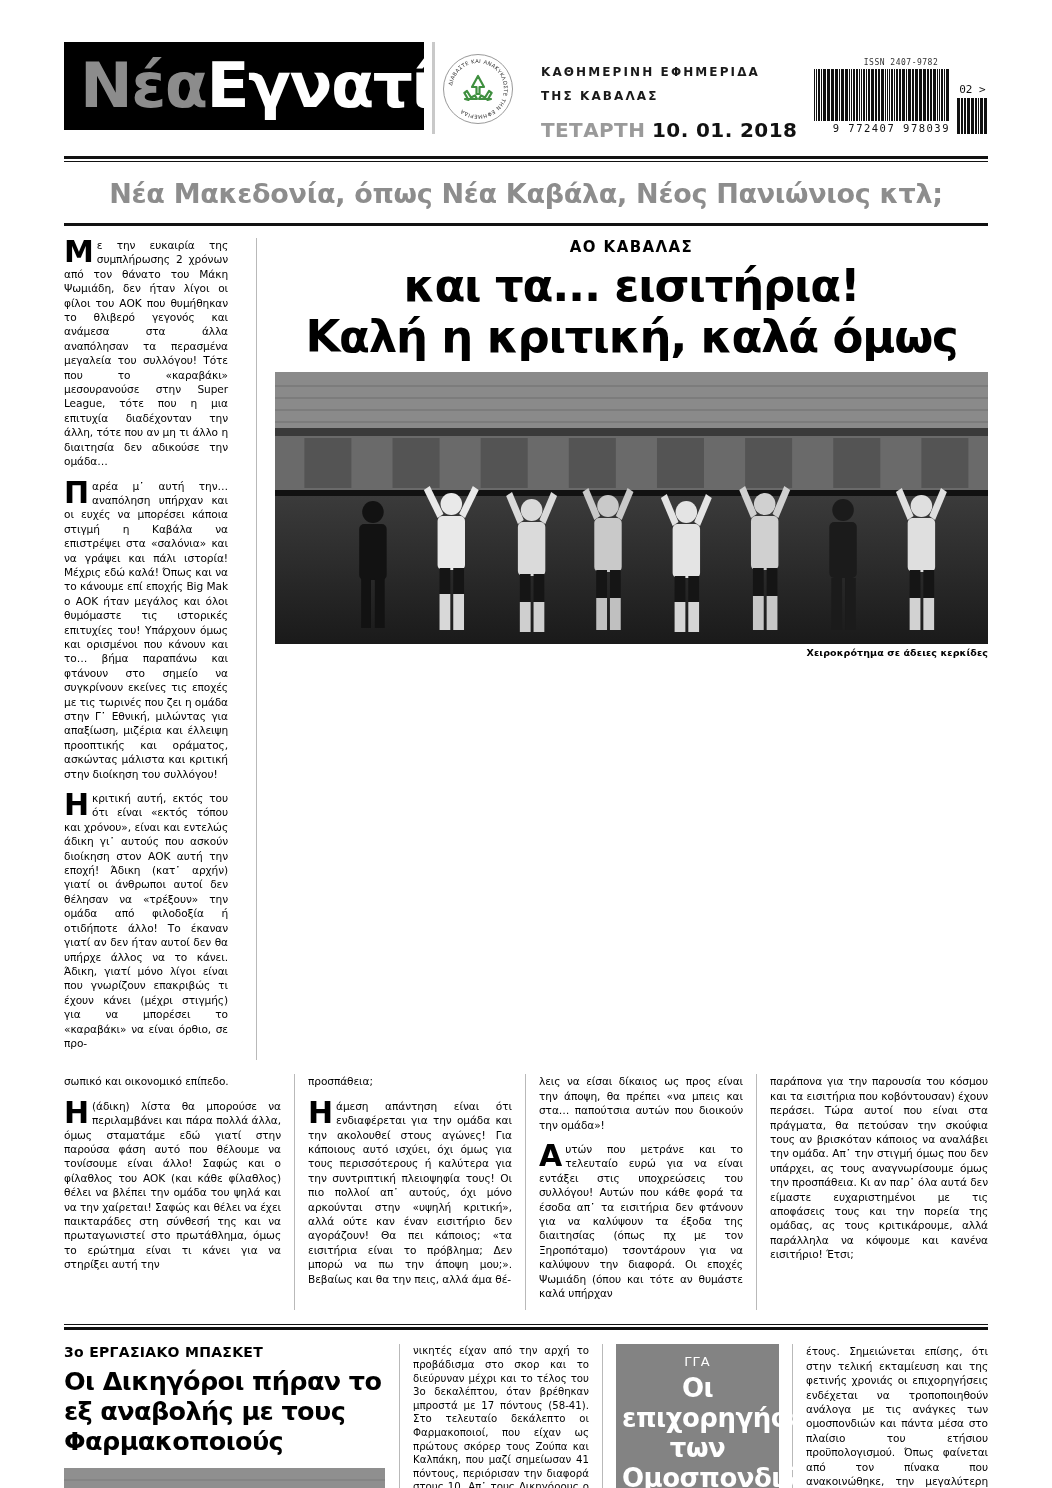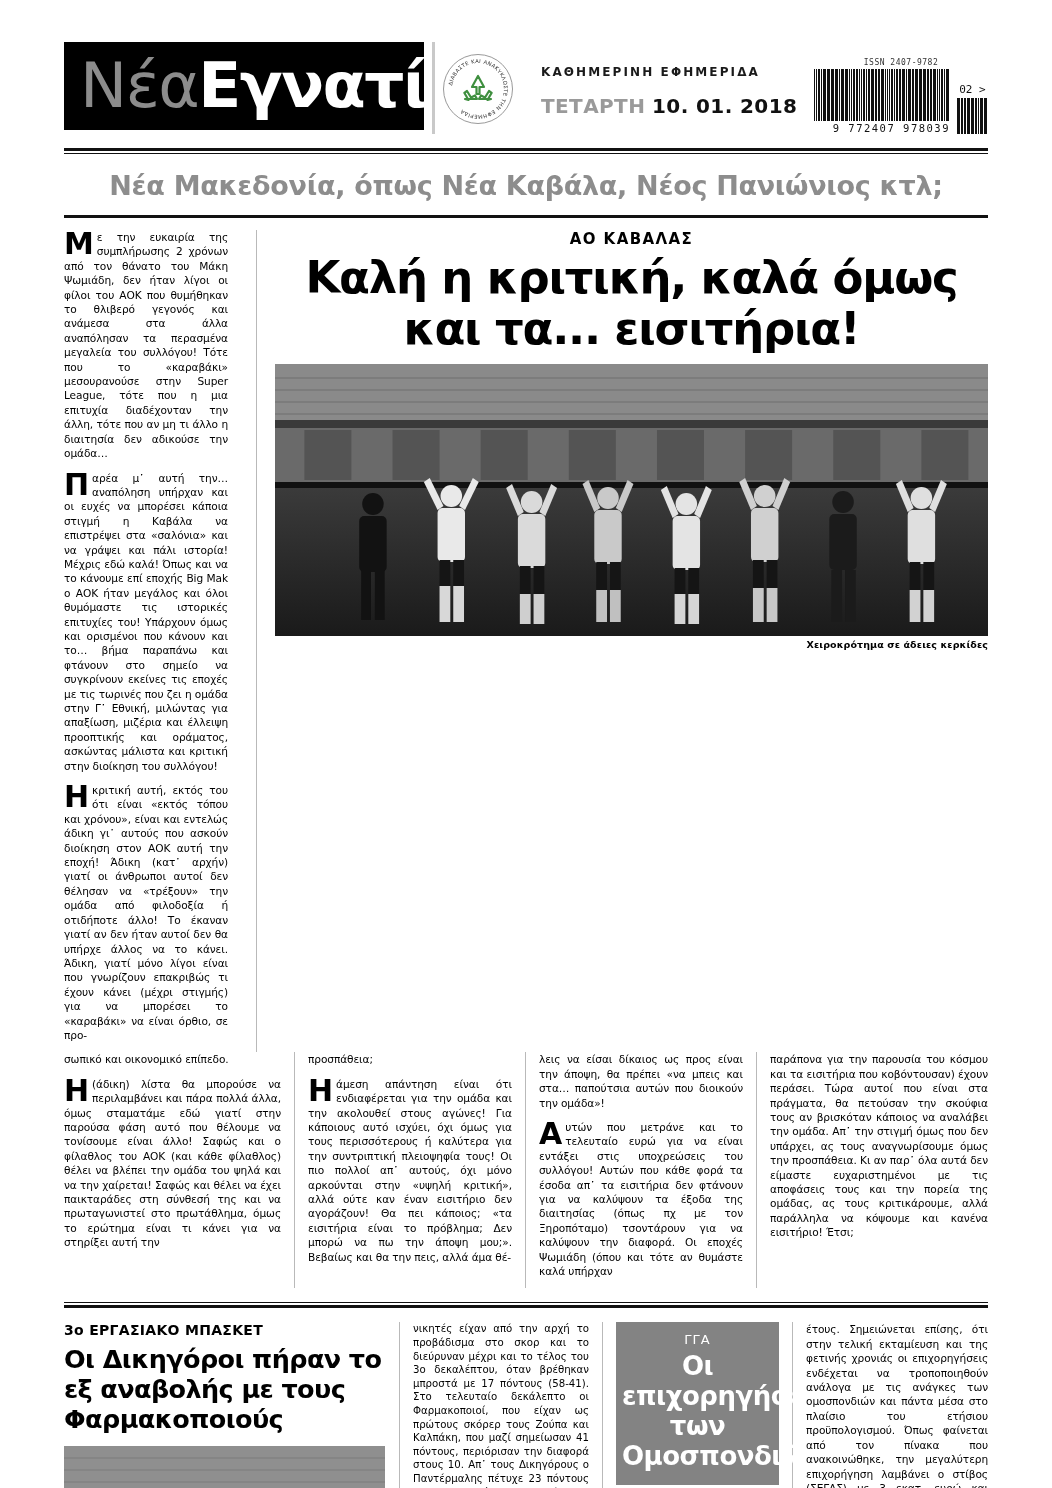--- a/index.html
+++ b/index.html
@@ -12,21 +12,21 @@
   .page{width:1052px;height:1488px;position:relative;background:#fff;box-sizing:border-box;padding:0 64px;}
 
   
   .masthead{display:flex;align-items:flex-start;padding-top:42px;}
   .logo-box{
     background:#000;width:360px;height:88px;position:relative;
     display:flex;align-items:center;justify-content:flex-start;
     padding-left:16px;box-sizing:border-box;overflow:hidden;
   }
   .logo-text{font-size:63px;line-height:62px;font-weight:400;letter-spacing:-1.5px;white-space:nowrap;}
-  .logo-nea{color:#8c8c8c;font-weight:400;text-align:right;}
+  .logo-nea{color:#8c8c8c;font-weight:700;text-align:right;}
   .logo-egn{color:#fff;font-weight:bold;}
   .logo-divider{width:3px;background:#c9c9c9;height:92px;margin:0 0 0 8px;}
 
   .recycle-wrap{width:86px;display:flex;align-items:center;justify-content:center;padding-top:12px;}
   .recycle{width:68px;height:68px;border-radius:50%;border:1px solid #9a9a9a;position:relative;display:flex;align-items:center;justify-content:center;}
   .recycle svg{display:block;}
   .recycle .ring-text{position:absolute;top:0;left:0;width:68px;height:68px;}
 
   .head-right{flex:1;padding-left:20px;padding-top:14px;display:flex;justify-content:space-between;}
   .head-titles{padding-top:4px;}
@@ -71,21 +71,21 @@
   .caption{font-size:9.5px;font-weight:bold;text-align:right;margin-top:3px;letter-spacing:.1px;}
 
   
   .body-txt{font-size:10.6px;line-height:14.4px;text-align:justify;letter-spacing:-.1px;}
   .body-txt p{margin:0 0 10px;}
   .dropcap::first-letter{
     float:left;font-size:30px;line-height:24px;font-weight:bold;
     padding:2px 3px 0 0;
   }
 
-  .cols-4{display:flex;}
+  .cols-4{display:flex;margin-top:14px;}
   .cols-4 > div{box-sizing:border-box;width:25%;padding-right:13px;border-right:1px solid #b9b9b9;padding-left:13px;}
   .cols-4 > div:first-child{padding-left:0;}
   .cols-4 > div:last-child{border-right:none;padding-right:0;}
 
   .rule-sec{border-top:1px solid #111;margin-top:14px;}
   .rule-sec2{border-top:3px solid #111;margin-top:2px;}
 
   
   .lower{display:flex;margin-top:14px;}
   .lw-col{box-sizing:border-box;}
@@ -133,20 +133,21 @@
             <path d="M5 27 L17 27 L15 23.5 L11 25.5 L7 19 L4.3 20.8 L8.5 28 Z"></path>
             <path d="M31 27 L19 27 L21 23.5 L25 25.5 L29 19 L31.7 20.8 L27.5 28 Z"></path>
           </g>
         </svg>
       </div>
     </div>
 
     <div class="head-right">
       <div class="head-titles">
         <div class="kath">ΚΑΘΗΜΕΡΙΝΗ ΕΦΗΜΕΡΙΔΑ</div>
+        <div class="kath">ΤΗΣ ΚΑΒΑΛΑΣ</div>
         <div class="date-line">
           <span class="date-day">ΤΕΤΑΡΤΗ</span>
           <span class="date-num">10. 01. 2018</span>
         </div>
       </div>
 
       <div class="barcode-area">
         <div class="issn">ISSN 2407-9782</div>
         <div class="bc-row">
           <div>
@@ -229,22 +230,22 @@
 
     <div class="col col-1 body-txt">
       <p class="dropcap">Με την ευκαιρία της συμπλήρωσης 2 χρόνων από τον θάνατο του Μάκη Ψωμιάδη, δεν ήταν λίγοι οι φίλοι του ΑΟΚ που θυμήθηκαν το θλιβερό γεγονός και ανάμεσα στα άλλα αναπόλησαν τα περασμένα μεγαλεία του συλλόγου! Τότε που το «καραβάκι» μεσουρανούσε στην Super League, τότε που η μια επιτυχία διαδέχονταν την άλλη, τότε που αν μη τι άλλο η διαιτησία δεν αδικούσε την ομάδα…</p>
       <p class="dropcap">Παρέα μ᾽ αυτή την… αναπόληση υπήρχαν και οι ευχές να μπορέσει κάποια στιγμή η Καβάλα να επιστρέψει στα «σαλόνια» και να γράψει και πάλι ιστορία! Μέχρις εδώ καλά! Όπως και να το κάνουμε επί εποχής Big Mak ο ΑΟΚ ήταν μεγάλος και όλοι θυμόμαστε τις ιστορικές επιτυχίες του! Υπάρχουν όμως και ορισμένοι που κάνουν και το… βήμα παραπάνω και φτάνουν στο σημείο να συγκρίνουν εκείνες τις εποχές με τις τωρινές που ζει η ομάδα στην Γ᾽ Εθνική, μιλώντας για απαξίωση, μιζέρια και έλλειψη προοπτικής και οράματος, ασκώντας μάλιστα και κριτική στην διοίκηση του συλλόγου!</p>
       <p class="dropcap">Η κριτική αυτή, εκτός του ότι είναι «εκτός τόπου και χρόνου», είναι και εντελώς άδικη γι᾽ αυτούς που ασκούν διοίκηση στον ΑΟΚ αυτή την εποχή! Άδικη (κατ᾽ αρχήν) γιατί οι άνθρωποι αυτοί δεν θέλησαν να «τρέξουν» την ομάδα από φιλοδοξία ή οτιδήποτε άλλο! Το έκαναν γιατί αν δεν ήταν αυτοί δεν θα υπήρχε άλλος να το κάνει. Άδικη, γιατί μόνο λίγοι είναι που γνωρίζουν επακριβώς τι έχουν κάνει (μέχρι στιγμής) για να μπορέσει το «καραβάκι» να είναι όρθιο, σε προ-</p>
     </div>
 
     <div class="headline-area">
       <div class="kicker">ΑΟ ΚΑΒΑΛΑΣ</div>
       <div class="headline">
+        <div>και τα... εισιτήρια!</div>
         <div>Καλή η κριτική, καλά όμως</div>
-        <div>και τα... εισιτήρια!</div>
       </div>
 
       <div class="photo">
         <svg width="100%" height="272" viewBox="0 0 728 272" preserveAspectRatio="none">
           <defs>
             <linearGradient id="sky" x1="0" y1="0" x2="0" y2="1">
               <stop offset="0" stop-color="#767676"></stop>
                 <stop offset="1" stop-color="#4d4d4d"></stop>
             </linearGradient>
             <linearGradient id="pitch" x1="0" y1="0" x2="0" y2="1">

